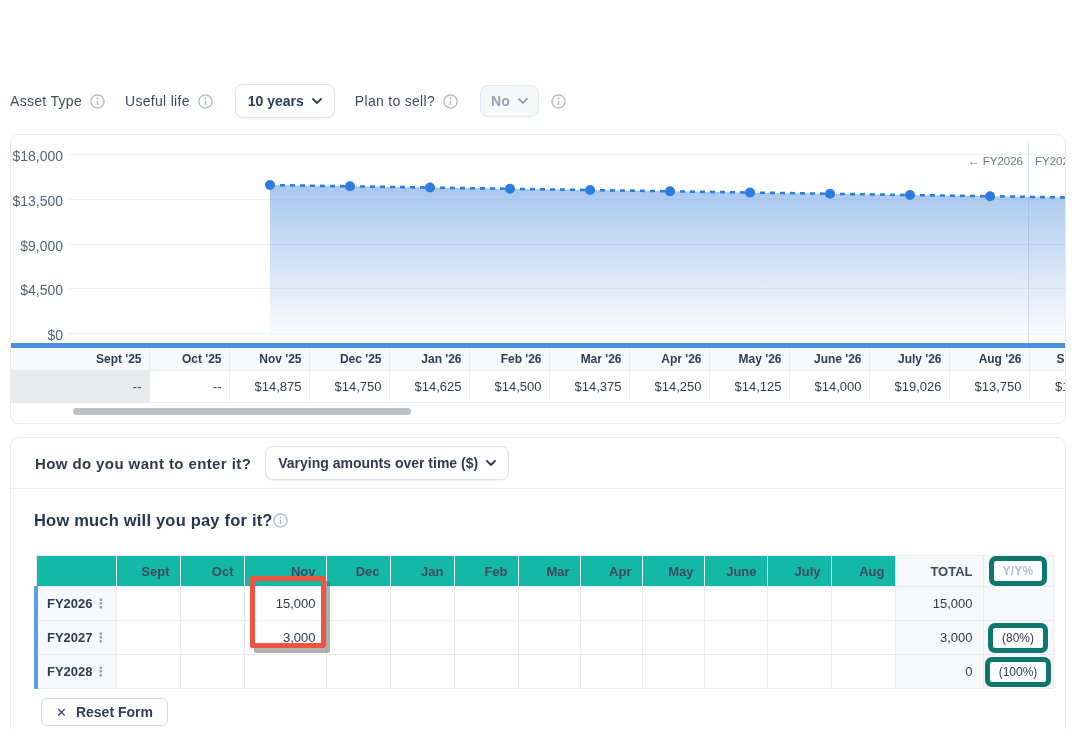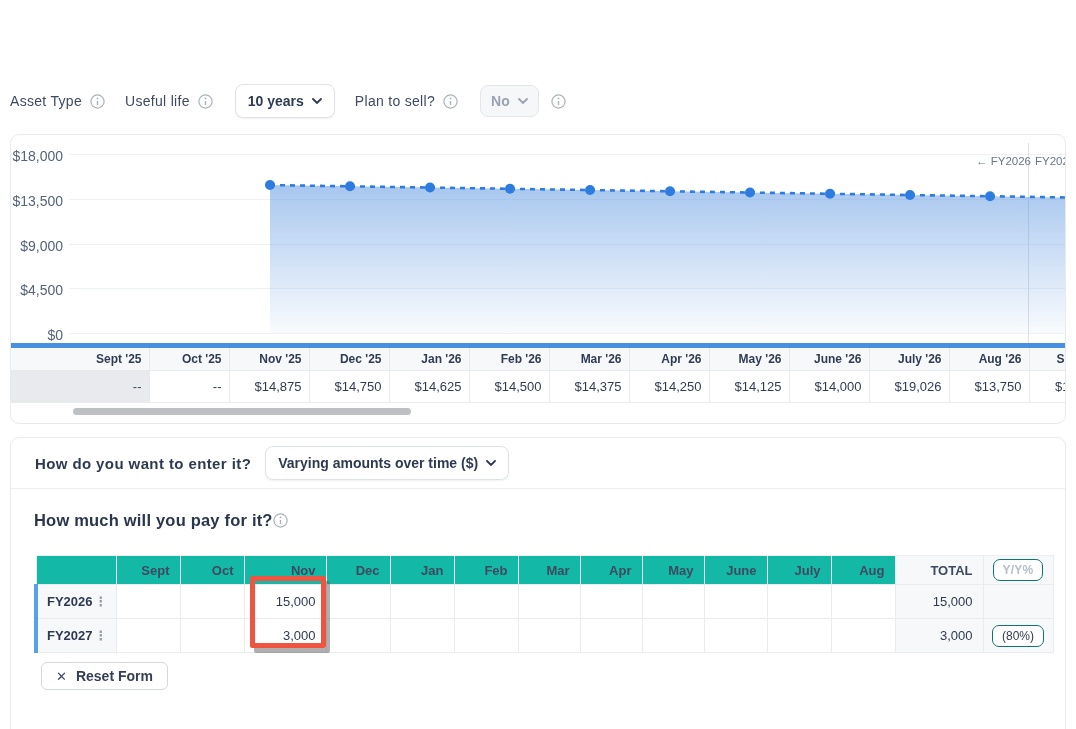--- a/index.html
+++ b/index.html
@@ -64,21 +64,21 @@
            border:1px solid #e9ebee;border-top:1px solid #eceef0;background:#14b8a6;}
   .ptab td{height:31px;border:1px solid #e9ebee;background:#fff;font-size:13px;color:#2e3a52;}
   .ptab .num{text-align:right;padding-right:10px;}
   .rowlab{background:#f7f8f9 !important;border-left:4px solid #58a1e8 !important;
           font-weight:700;padding:0 8px 0 9px;}
   .rowlab .inner{display:flex;align-items:center;justify-content:space-between;}
   .kebab{color:#98a0ac;font-size:13px;font-weight:700;cursor:pointer;line-height:1;}
   .totcol{background:#f7f8f9 !important;}
   .yoycol{background:#f7f8f9 !important;border-left:none !important;text-align:center;}
   th.totcol{background:#f7f8f9;} 
-  .pill{display:inline-block;border:1px solid #0f766e;border-radius:7px;background:#fff;
+  .pill{display:inline-block;border:5px solid #0f766e;border-radius:7px;background:#fff;
         padding:3px 9px;font-size:12px;color:#303c54;}
   .pill.ph{color:#b7bec8;font-weight:600;letter-spacing:.2px;cursor:pointer;}
   .red-rect{position:absolute;left:216px;top:21px;width:76px;height:72px;border:5px solid #ef5440;
             border-radius:2px;box-shadow:4px 5px 0 0 rgba(96,96,96,.5);box-sizing:border-box;pointer-events:none;}
   .reset{margin:9px 0 0 7px;display:inline-flex;align-items:center;gap:9px;background:#fff;
          border:1px solid #d5d9de;border-radius:6px;padding:5px 14px;font-size:14px;font-weight:700;
          color:#343f55;cursor:pointer;}
   .reset .x{font-size:13px;font-weight:400;color:#3c485e;}
 </style>
 </head>
@@ -139,21 +139,21 @@
       <div class="gline" style="top:63.75px"></div>
       <div class="gline" style="top:108.5px"></div>
       <div class="gline" style="top:153.25px"></div>
       <div class="gline" style="top:198px"></div>
       <div class="ytick" style="top:13px">$18,000</div>
       <div class="ytick" style="top:57.75px">$13,500</div>
       <div class="ytick" style="top:102.5px">$9,000</div>
       <div class="ytick" style="top:147.25px">$4,500</div>
       <div class="ytick" style="top:192px">$0</div>
       <div class="fy-div"></div>
-      <div class="fy-lab" style="right:34px">← FY2026</div>
+      <div class="fy-lab" style="right:42px">← FY2026</div>
       <div class="fy-lab" style="left:1024px">FY2027</div>
       <svg id="chart-svg" width="1054" height="208" style="position:absolute;left:0;top:0;">
         <defs>
           <linearGradient id="areaGrad" x1="0" y1="0" x2="0" y2="1">
             <stop offset="0%" stop-color="#6099e1" stop-opacity="0.55"></stop>
             <stop offset="100%" stop-color="#6099e1" stop-opacity="0.04"></stop>
           </linearGradient>
         </defs>
       <path d="M259,50.076388888888886 L339,51.31944444444446 L419,52.5625 L499,53.80555555555554 L579,55.048611111111114 L659,56.291666666666686 L739,57.53472222222223 L819,58.77777777777777 L899,60.020833333333314 L979,61.263888888888886 L1059,62.50694444444446 L1062,62.553559027777794 L1062,198 L259,198 Z" fill="url(#areaGrad)"></path>
           <polyline points="259,50.076388888888886 339,51.31944444444446 419,52.5625 499,53.80555555555554 579,55.048611111111114 659,56.291666666666686 739,57.53472222222223 819,58.77777777777777 899,60.020833333333314 979,61.263888888888886 1059,62.50694444444446 1062,62.553559027777794" fill="none" stroke="#2e7ce0" stroke-width="2.6" stroke-dasharray="5 5"></polyline>
@@ -321,20 +321,42 @@
             <td></td>
             <td></td>
             <td></td>
             <td></td>
             <td></td>
             <td></td>
             <td></td>
             <td class="num totcol">3,000</td>
             <td class="yoycol"><span class="pill">(80%)</span></td>
           </tr>
+          <tr>
+            <td class="rowlab">
+              <span class="inner">
+                    <span>FY2028</span>
+                    <span class="kebab">⋮</span>
+                  </span>
+            </td>
+            <td></td>
+            <td></td>
+            <td></td>
+            <td></td>
+            <td></td>
+            <td></td>
+            <td></td>
+            <td></td>
+            <td></td>
+            <td></td>
+            <td></td>
+            <td></td>
+            <td class="num totcol">0</td>
+            <td class="yoycol"><span class="pill">(100%)</span></td>
+          </tr>
         </tbody>
           </table>
         <div class="red-rect"></div>
       </div>
 
       <div>
         <span class="reset">
           <span class="x">✕</span>
           <span>Reset Form</span>
         </span>

